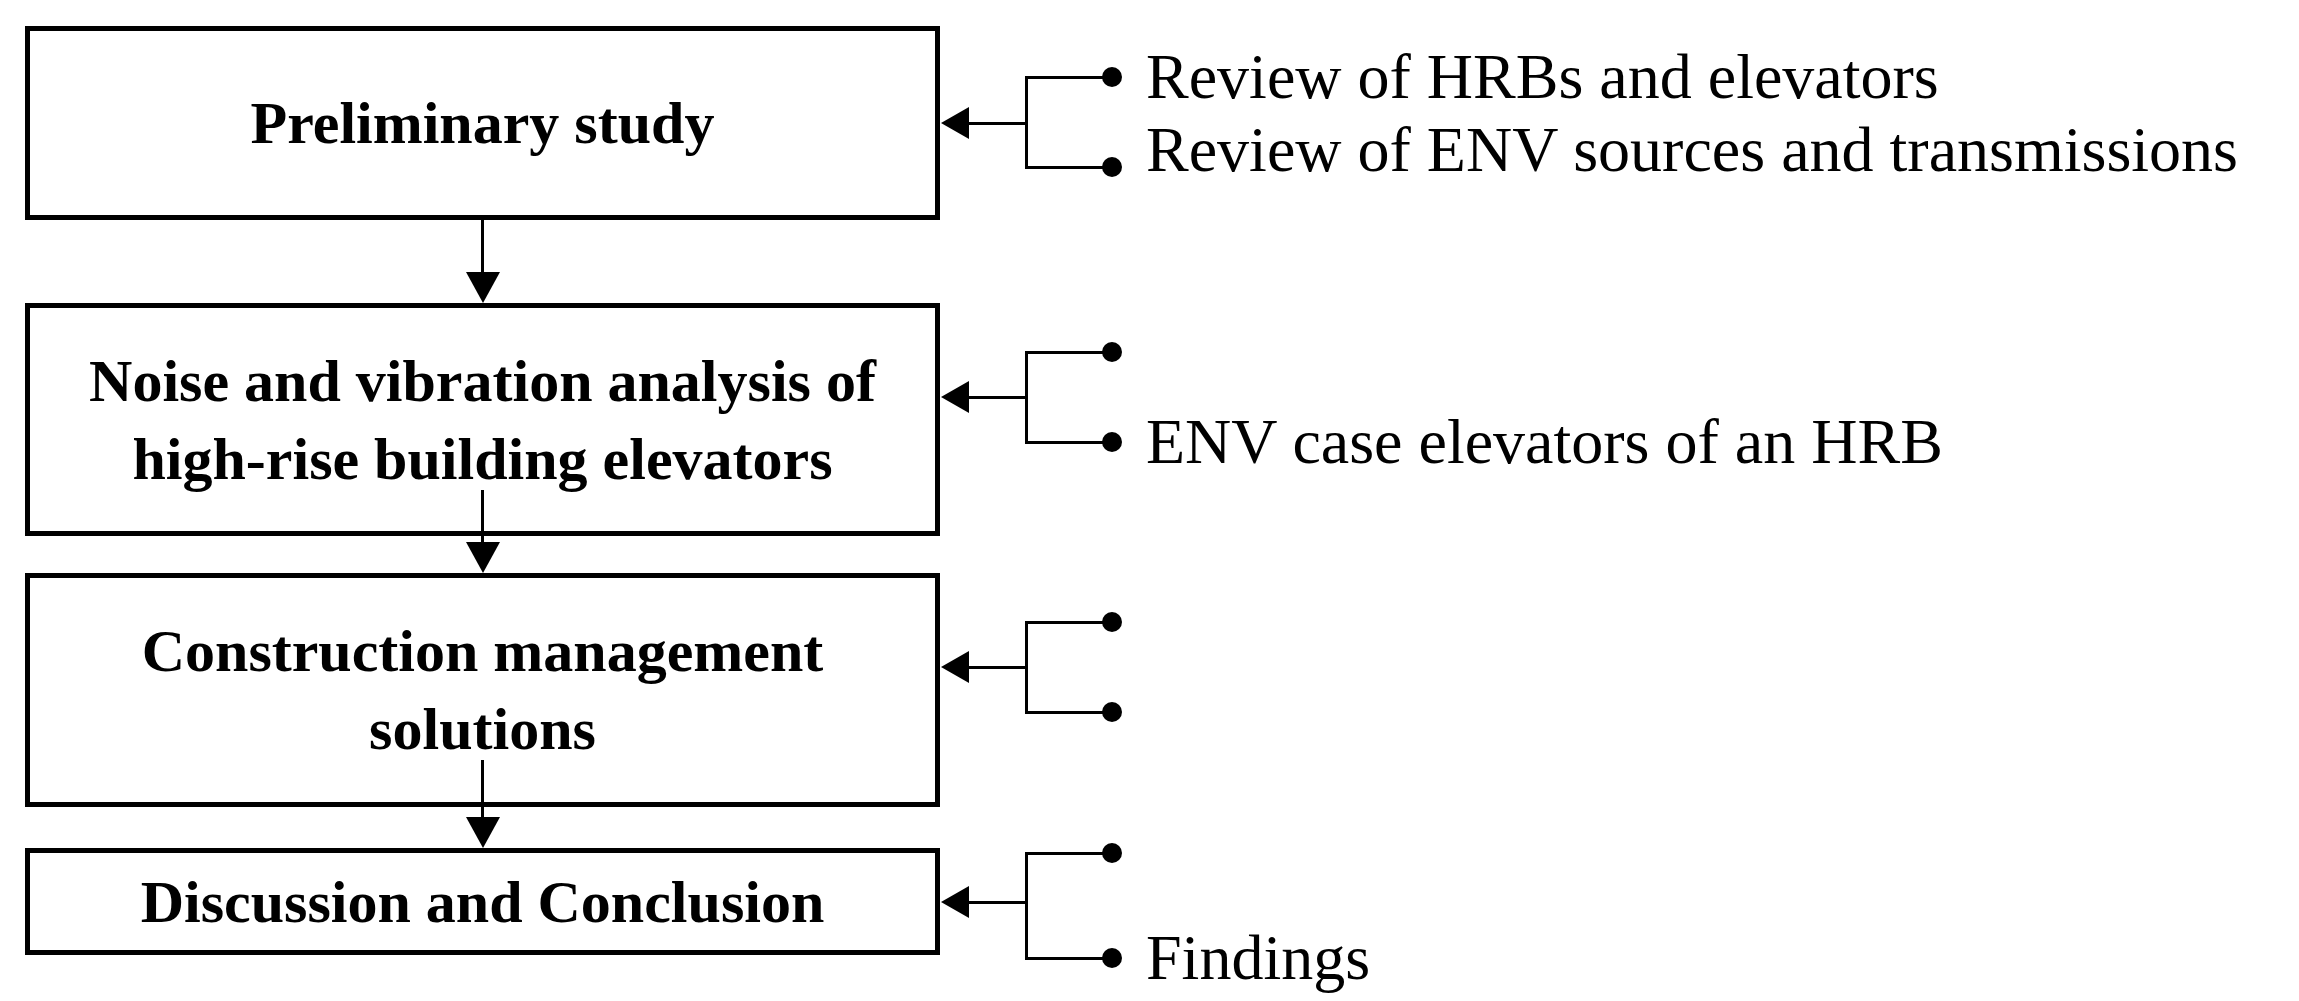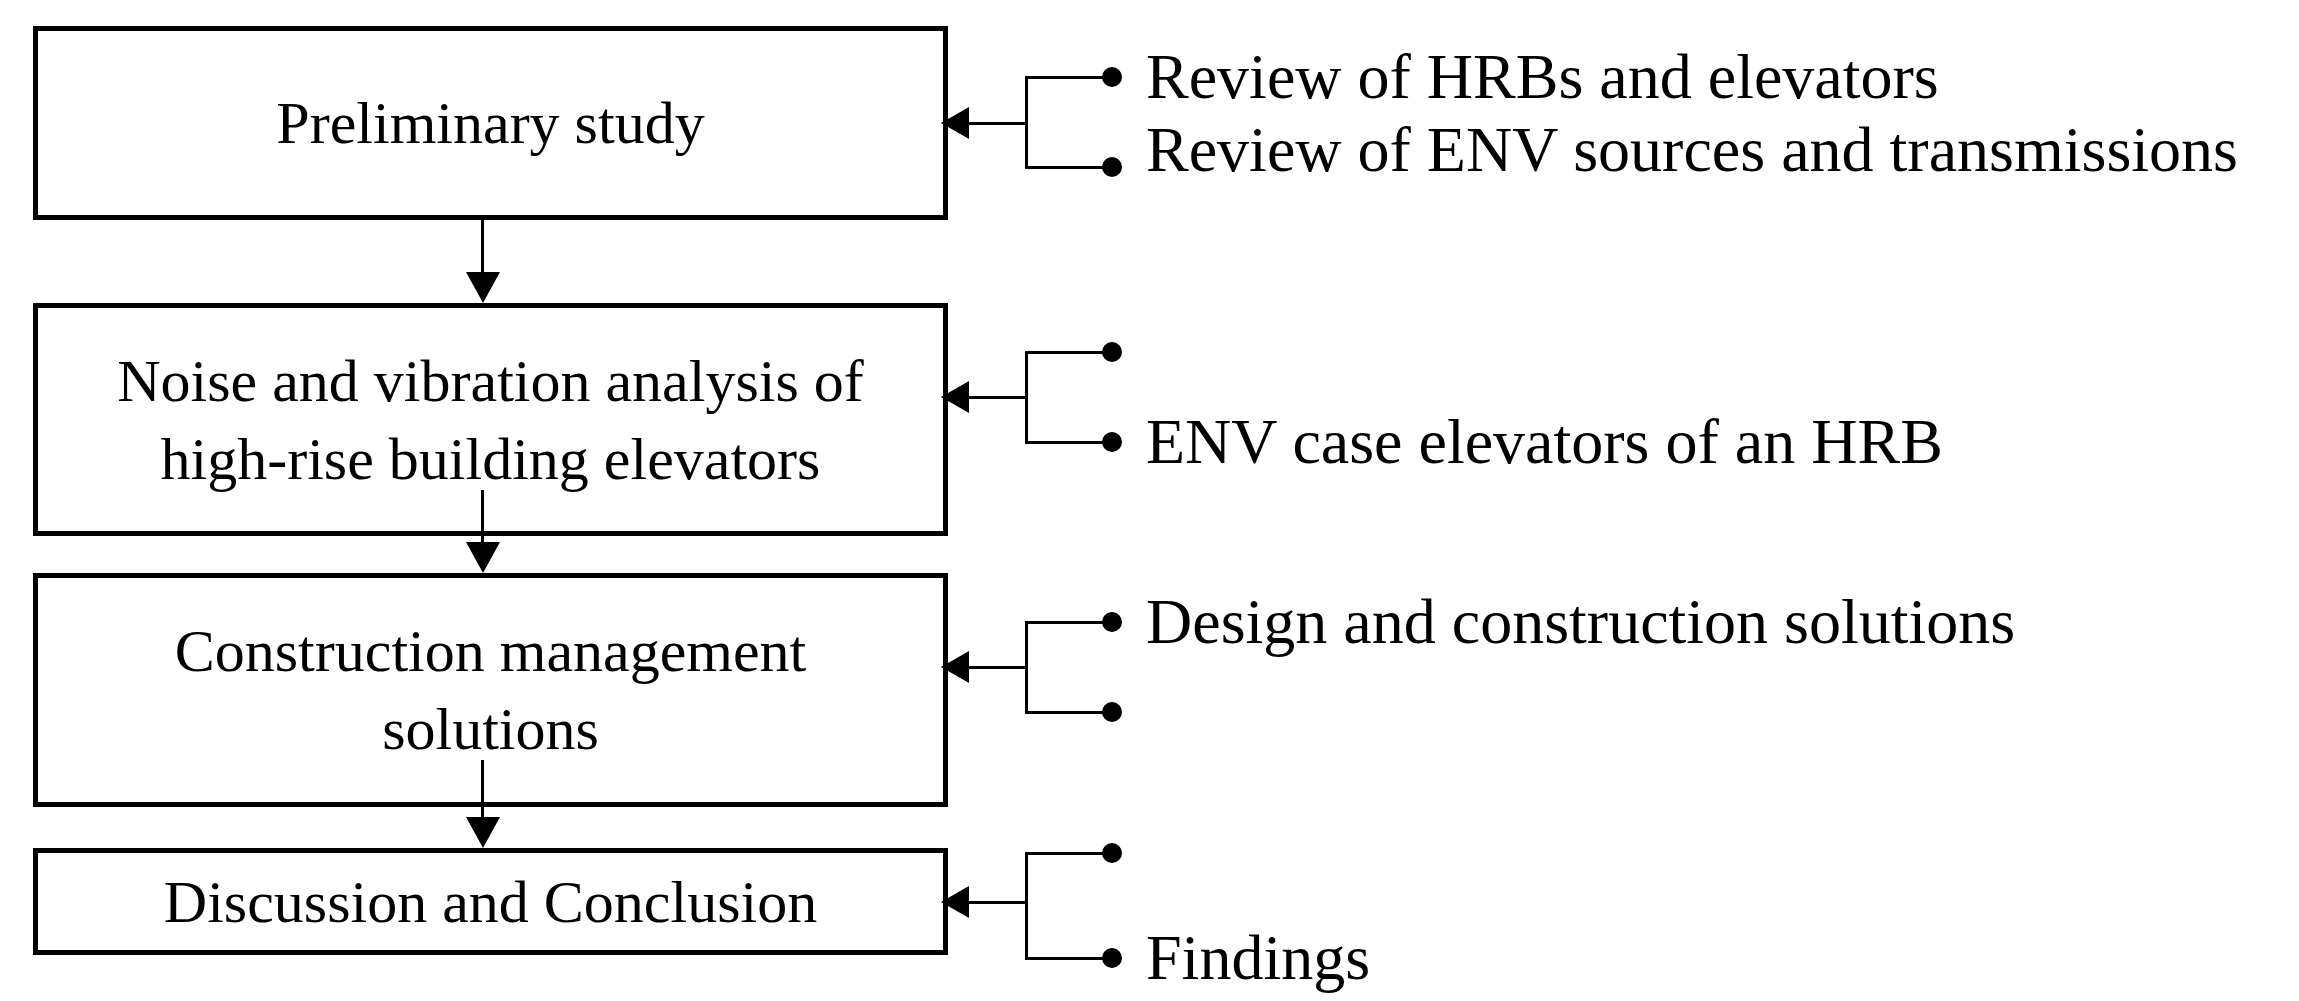--- a/index.html
+++ b/index.html
@@ -11,28 +11,29 @@
     position:relative;
     width:2299px;height:1001px;
     background:var(--bg);
     overflow:hidden;
     font-family:"Liberation Serif","DejaVu Serif",serif;
     color:var(--ink);
   }
   
   .box{
     position:absolute;
-    left:33px;width:915px;
+    left:25px;width:915px;
     box-sizing:border-box;
     border:5px solid var(--ink);
     background:var(--bg);
     display:flex;align-items:center;justify-content:center;
     text-align:center;
     font-size:60px;line-height:1.3;
     white-space:pre-line;
+    font-weight:bold;
   }
   
   .vshaft{position:absolute;left:481px;width:3px;background:var(--ink);}
   .vhead{
     position:absolute;left:466px;width:0;height:0;
     border-left:17px solid transparent;
     border-right:17px solid transparent;
     border-top:31px solid var(--ink);
   }
   
@@ -91,21 +92,20 @@
 
   <div class="box" style="top:573px;height:234px">Construction management
 solutions</div>
   <div class="hhead" style="top:651px"></div>
   <div class="hshaft" style="top:666px"></div>
   <div class="bracket" style="top:621px;height:93px"></div>
   <div class="stub" style="top:621px"></div>
   <div class="stub" style="top:711px"></div>
   <div class="dot" style="top:612px"></div>
   <div class="dot" style="top:702px"></div>
-  <div class="btext" style="top:622px">Design and construction solutions</div>
 
   <div class="vshaft" style="top:760px;height:58px"></div>
   <div class="vhead" style="top:817px"></div>
 
   <div class="box" style="top:848px;height:107px">Discussion and Conclusion</div>
   <div class="hhead" style="top:886px"></div>
   <div class="hshaft" style="top:901px"></div>
   <div class="bracket" style="top:852px;height:108px"></div>
   <div class="stub" style="top:852px"></div>
   <div class="stub" style="top:957px"></div>

